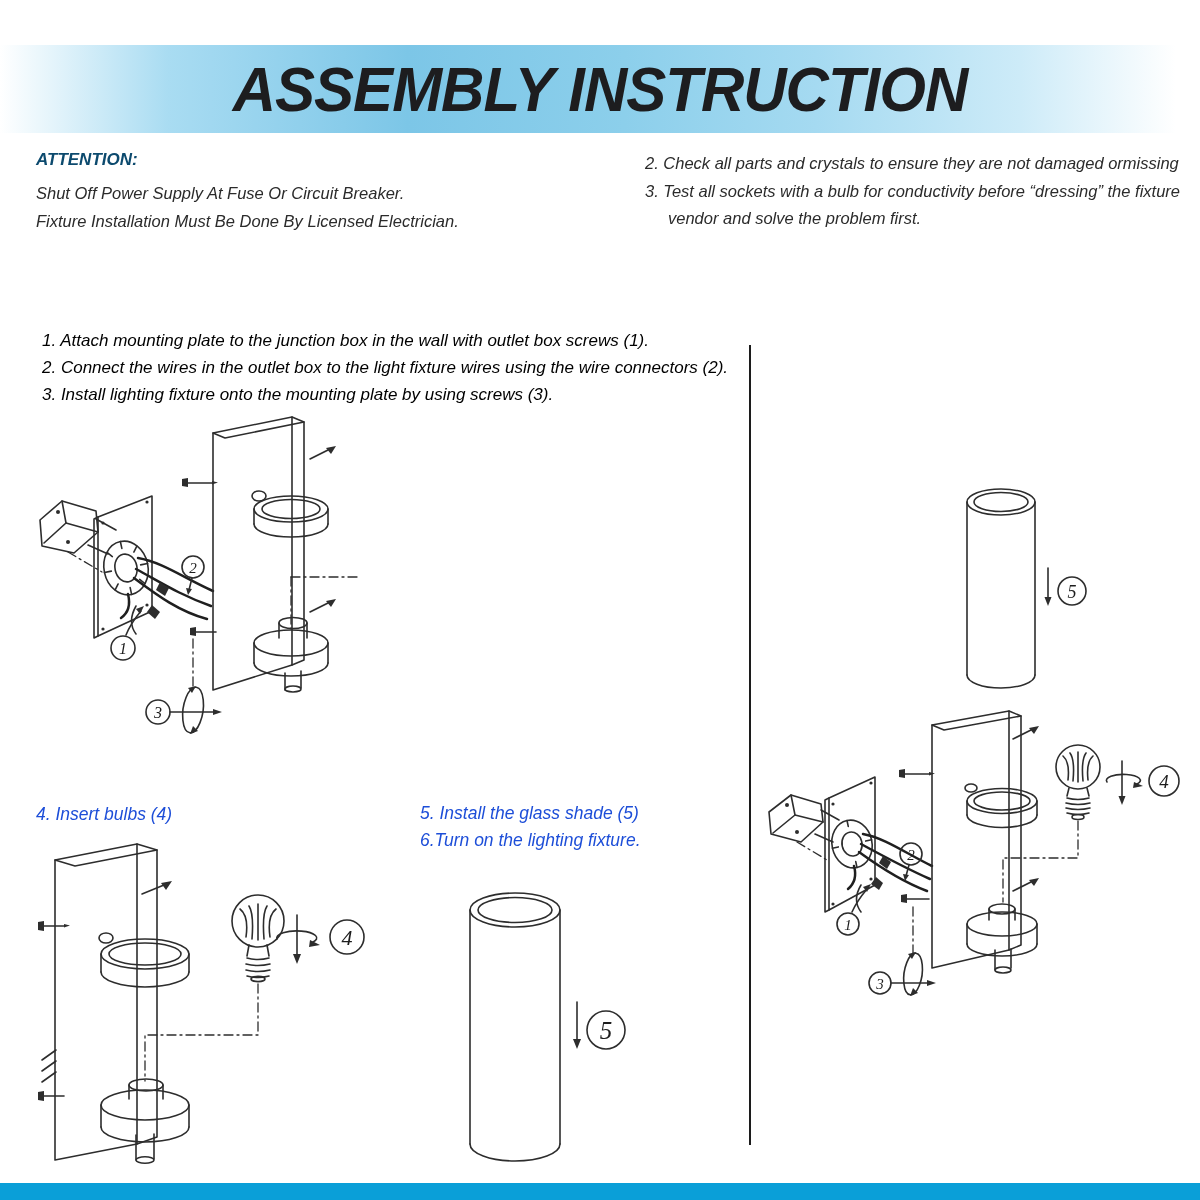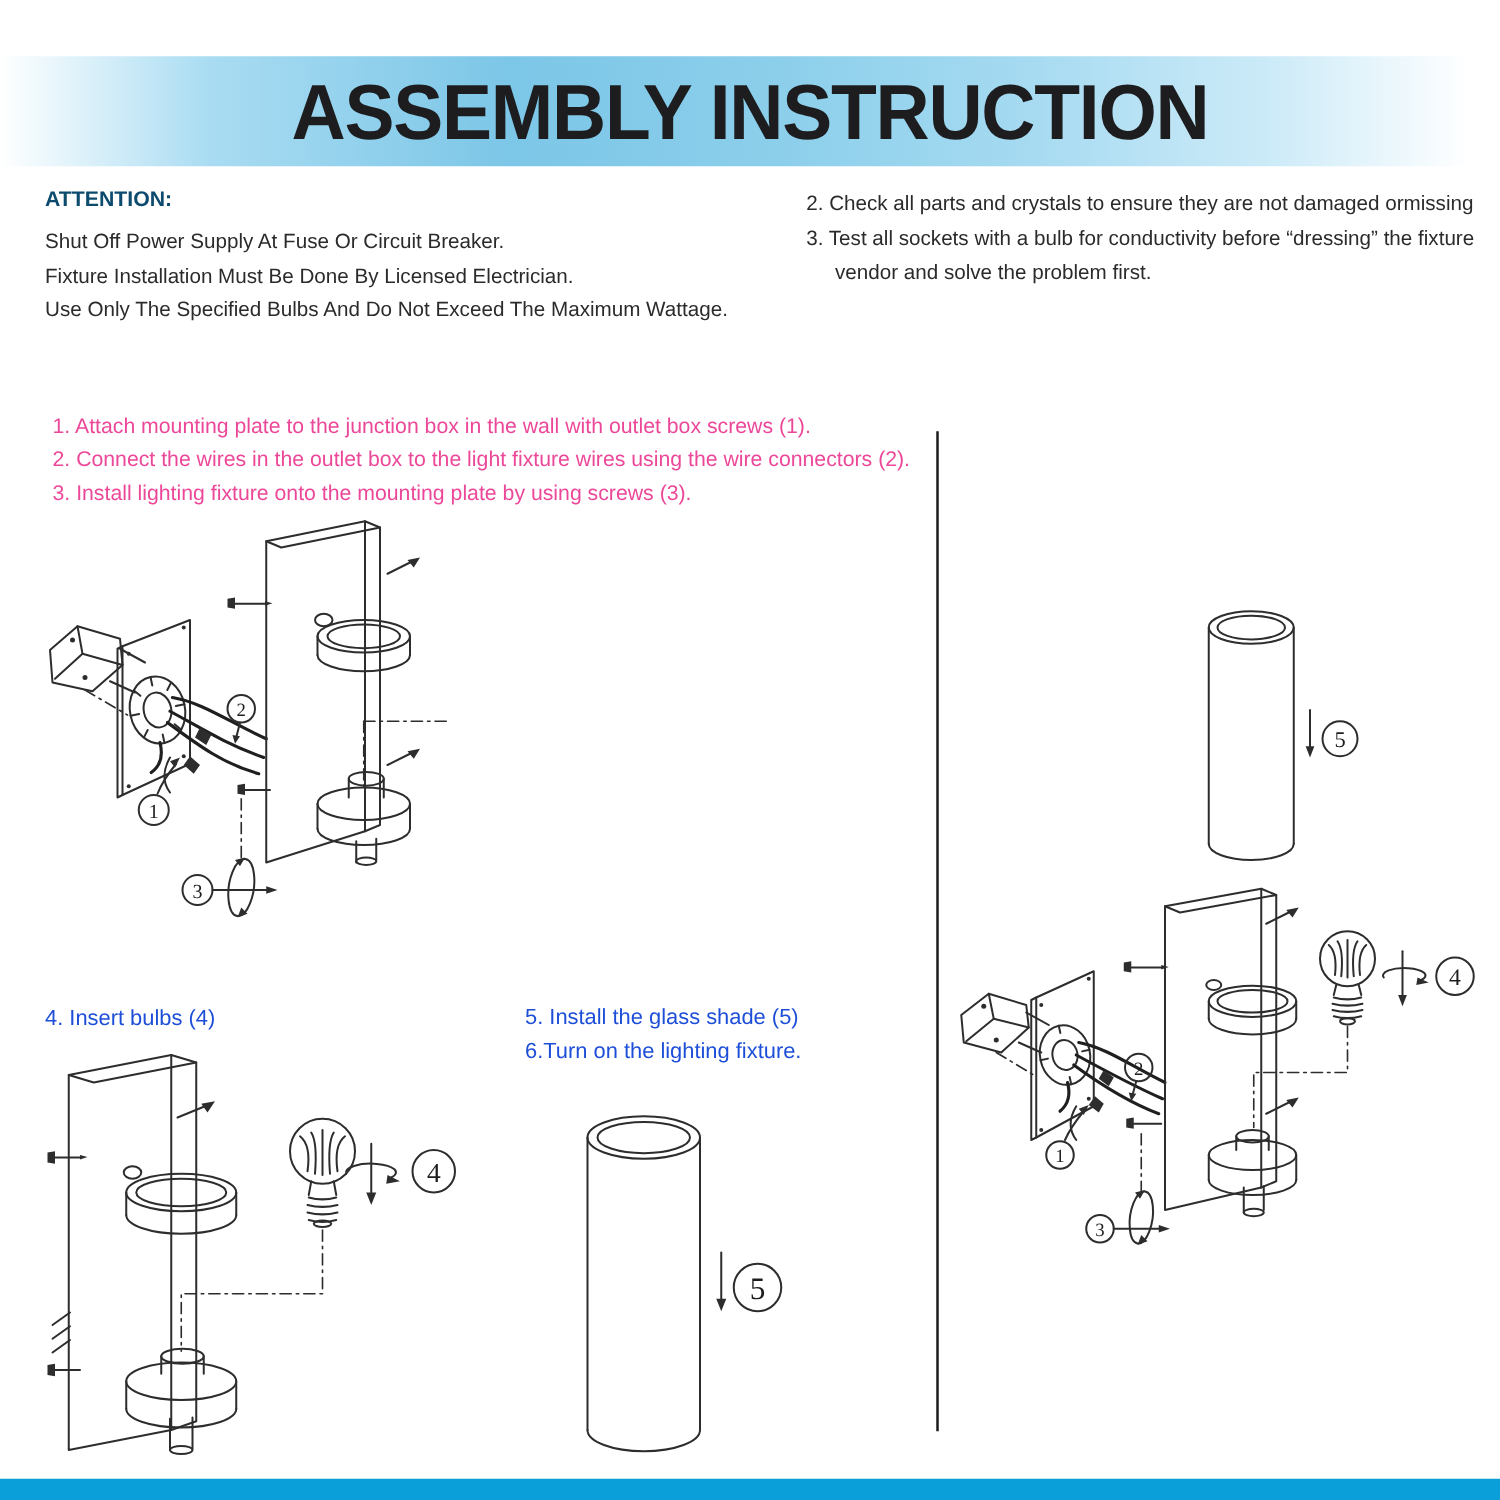--- a/index.html
+++ b/index.html
@@ -1,31 +1,31 @@
 <!DOCTYPE html>
 <html><head>
 <meta charset="utf-8">
 <style>
   html,body{margin:0;padding:0;background:#fff;}
   .page{position:relative;width:1200px;height:1200px;background:#ffffff;overflow:hidden;
-        font-family:"Liberation Sans",sans-serif;color:#222;}
+        font-family:"Liberation Sans",sans-serif;color:#222;font-style:italic;}
   
   .header-band{position:absolute;left:0;top:45px;width:1200px;height:88px;
     background:linear-gradient(90deg,#ffffff 0%,#a9dcf2 14%,#7cc6e7 34%,#8ccfeb 52%,#a5daf1 68%,#cdebf8 85%,#ffffff 98%);
     display:flex;align-items:center;justify-content:center;}
   .header-band h1{margin:0;font-size:60px;font-weight:700;letter-spacing:-1px;color:#1d1d1f;
     transform:scaleY(1.04);}
   
   .attention{position:absolute;left:36px;top:150px;width:590px;}
   .before{position:absolute;left:645px;top:150px;width:555px;}
   .sec-title{font-size:17px;font-weight:700;color:#0c4a6e;margin:0 0 10px 0;}
   .tline{font-size:16.5px;line-height:27.5px;white-space:nowrap;color:#2b2b2b;}
   .cont-line{padding-left:23px;}
   .steps{position:absolute;left:42px;top:327px;width:720px;}
-  .step-line{font-size:17px;line-height:27px;white-space:nowrap;color:#ec4899;}
+  .step-line{font-size:17px;line-height:27px;white-space:nowrap;color:#000000;}
   .label{position:absolute;font-size:17.5px;color:#1d4ed8;white-space:nowrap;}
   .lbl-bulbs{left:36px;top:804px;}
   .lbl-shade1{left:420px;top:803px;}
   .lbl-shade2{left:420px;top:830px;}
   
   .divider{position:absolute;left:749px;top:345px;width:2px;height:800px;background:#1c1c1c;}
   .footer-bar{position:absolute;left:0;top:1183px;width:1200px;height:17px;background:#0a9fd8;}
   
   svg.diagram{position:absolute;overflow:visible;}
   svg.diagram *{stroke:#2d2d2d;fill:none;stroke-width:1.6;stroke-linecap:round;stroke-linejoin:round;}
@@ -44,21 +44,20 @@
 <div class="page">
 
   <div class="header-band">
     <h1>ASSEMBLY INSTRUCTION</h1>
   </div>
 
   <div class="attention">
     <p class="sec-title">ATTENTION:</p>
     <div class="tline">Shut Off Power Supply At Fuse Or Circuit Breaker.</div>
     <div class="tline">Fixture Installation Must Be Done By Licensed Electrician.</div>
-    <div class="tline">Use Only The Specified Bulbs And Do Not Exceed The Maximum Wattage.</div>
   </div>
 
   <div class="before">
     <div class="tline">2. Check all parts and crystals to ensure they are not damaged ormissing</div>
     <div class="tline">3. Test all sockets with a bulb for conductivity before “dressing” the fixture</div>
     <div class="tline cont-line">vendor and solve the problem first.</div>
   </div>
 
   <div class="steps">
     <div class="step-line">1. Attach mounting plate to the junction box in the wall with outlet box screws (1).</div>

